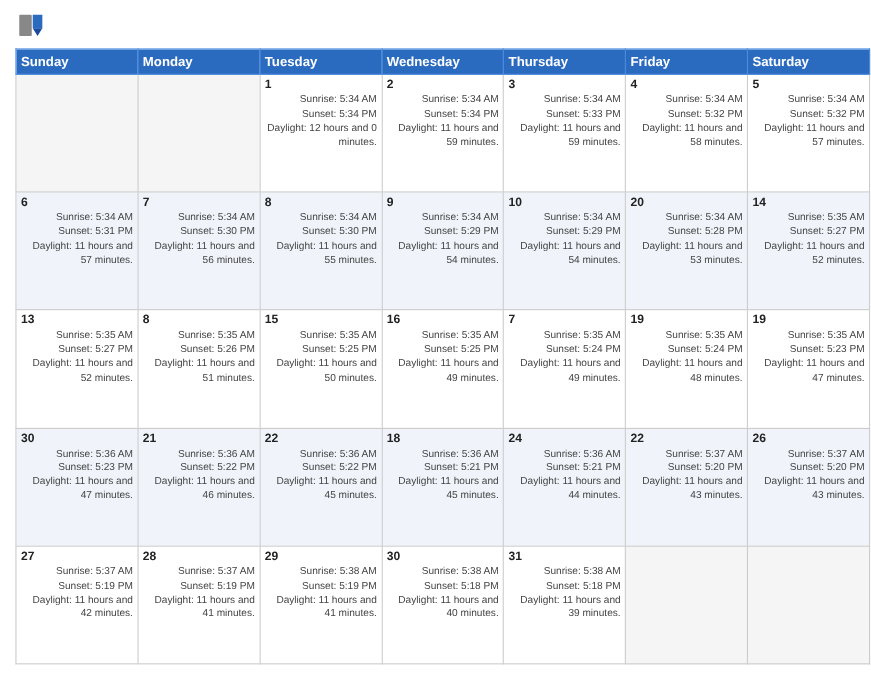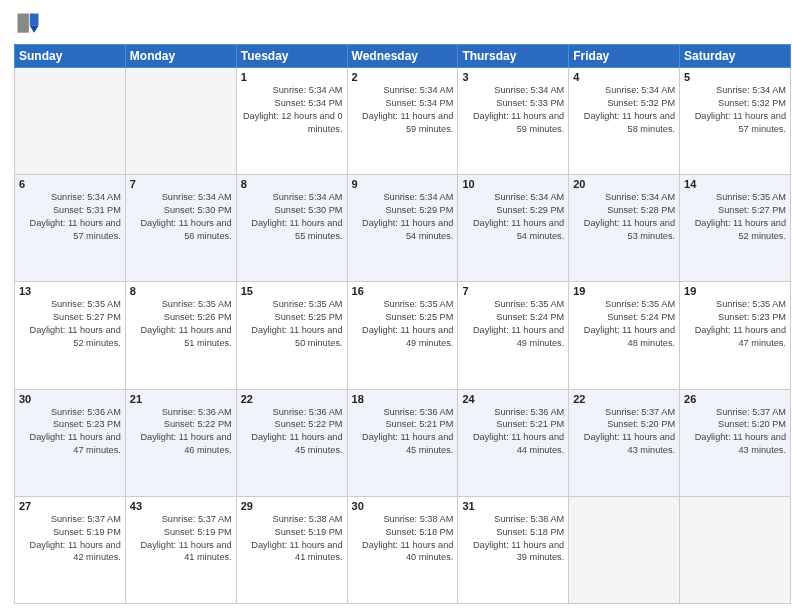--- a/index.html
+++ b/index.html
@@ -299,21 +299,21 @@
           </td>
         </tr>
         <tr class="row-bg-white">
           <td>
             <span class="day-num">27</span>
             <div class="day-info" style="white-space: pre-line;">Sunrise: 5:37 AM
 Sunset: 5:19 PM
 Daylight: 11 hours and 42 minutes.</div>
           </td>
           <td>
-            <span class="day-num">43</span>
+            <span class="day-num">28</span>
             <div class="day-info" style="white-space: pre-line;">Sunrise: 5:37 AM
 Sunset: 5:19 PM
 Daylight: 11 hours and 41 minutes.</div>
           </td>
           <td>
             <span class="day-num">29</span>
             <div class="day-info" style="white-space: pre-line;">Sunrise: 5:38 AM
 Sunset: 5:19 PM
 Daylight: 11 hours and 41 minutes.</div>
           </td>

